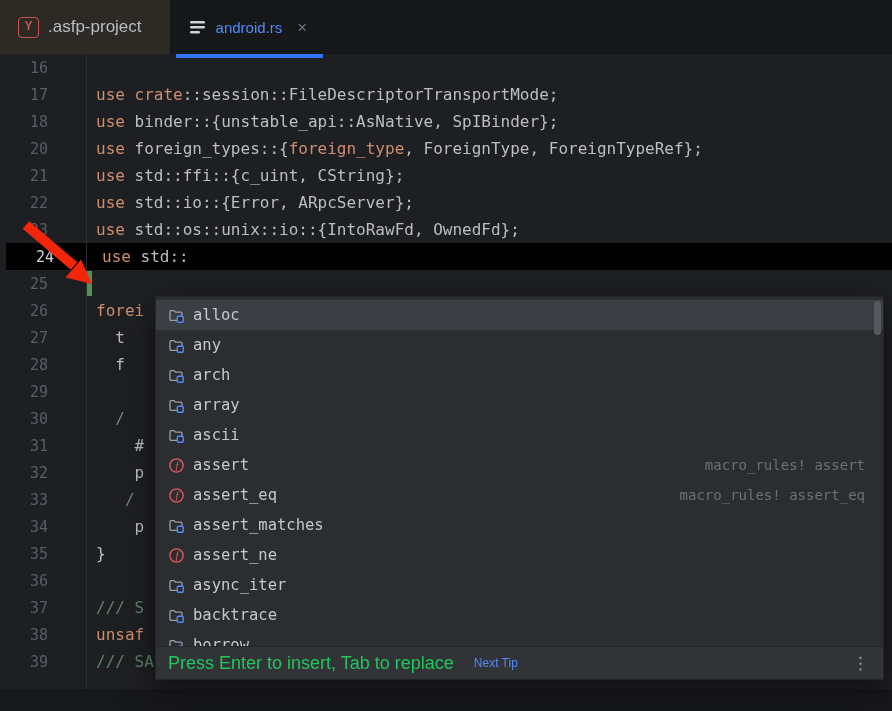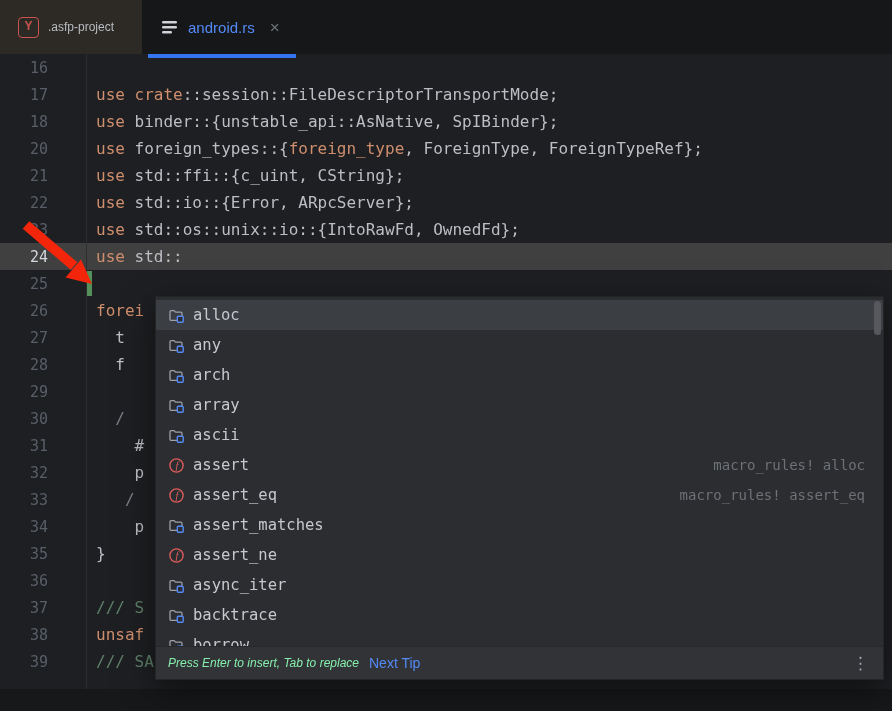--- a/index.html
+++ b/index.html
@@ -6,31 +6,31 @@
   body{width:892px;height:711px;position:relative;overflow:hidden;
        font-family:"Liberation Sans",sans-serif;-webkit-font-smoothing:antialiased;}
 
   
   .tabbar{position:absolute;top:0;left:0;right:0;height:54px;background:#161719;display:flex;z-index:1;}
   .tab{height:100%;display:flex;align-items:center;gap:9px;cursor:default;}
   .tab-project{background:#2d2a26;padding:0 28px 0 18px;}
   .tab-file{position:relative;padding:0 16px 4px 20px;}
   .ybadge{width:19px;height:19px;border:1.6px solid #c75450;border-radius:4px;
           color:#c75450;font:bold 12px/17px "Liberation Sans",sans-serif;text-align:center;flex:none;}
-  .tab-project-label{color:#b8bcc2;font-size:12px;}
+  .tab-project-label{color:#b8bcc2;font-size:17px;}
   .tab-file-label{color:#548af7;font-size:15px;}
   .lines-ic{display:block;flex:none;}
   .close-x{color:#6f737a;font-size:17px;margin-left:6px;line-height:1;}
   .underline{position:absolute;left:6px;right:0;bottom:0;height:4px;background:#3574f0;}
 
   
   .editor{position:absolute;top:54px;left:0;width:892px;height:657px;background:#1e1f22;overflow:hidden;}
   .gutter-sep{position:absolute;top:0;bottom:0;left:86px;width:1px;background:#2c2e31;z-index:1;}
   .row{position:relative;height:27px;display:flex;align-items:center;white-space:pre;}
-  .row.current{background:#404040;}
+  .row.current{background:#000000;margin-left:6px;}
   .ln{width:48px;flex:none;text-align:right;font:15px "DejaVu Sans Mono","Liberation Mono",monospace;color:#595f68;}
   .row.current .ln{color:#d3d6dc;}
   .code{font:16px/27px "DejaVu Sans Mono","Liberation Mono",monospace;padding-left:48px;white-space:pre;color:#bcbec4;}
   .seg{white-space:pre;}
   .seg.kw{color:#cf8e6d;}
   .seg.cm{color:#7a7e85;}
   .seg.doc{color:#5f826b;}
   .seg.squig{text-decoration:underline wavy #4ea157 1.5px;text-underline-offset:4px;}
   .changebar{position:absolute;left:87px;top:217px;width:5px;height:25px;background:#549159;z-index:2;}
 
@@ -38,22 +38,22 @@
   .popup{position:absolute;left:155px;top:296px;width:729px;height:384px;background:#2b2d30;
          border:1px solid #232527;box-sizing:border-box;z-index:5;
          box-shadow:0 10px 30px rgba(0,0,0,.5);display:flex;flex-direction:column;}
   .plist{position:relative;height:351px;overflow:hidden;padding-top:3px;}
   .pitem{height:30px;display:flex;align-items:center;padding:0 18px 0 12px;gap:8px;}
   .pitem.selected{background:#3b3e43;}
   .pitem .lbl{font:15.5px "DejaVu Sans Mono","Liberation Mono",monospace;color:#c6c8ce;}
   .pitem .hint{margin-left:auto;font:14px "DejaVu Sans Mono","Liberation Mono",monospace;color:#6e7176;}
   .pthumb{position:absolute;right:2px;top:4px;width:7px;height:34px;border-radius:4px;background:#56585d;}
   .pfooter{height:32px;background:#313337;border-top:1px solid #26282b;display:flex;align-items:center;padding:0 14px 0 12px;}
-  .pfooter .fhint{color:#86efac;font-size:12px;font-style:italic;}
-  .pfooter .ftip{color:#548af7;font-size:14px;margin-left:10px;}
+  .pfooter .fhint{color:#22c55e;font-size:18px;}
+  .pfooter .ftip{color:#548af7;font-size:12px;margin-left:20px;}
   .pfooter .fmenu{margin-left:auto;color:#9da0a8;font-size:17px;line-height:1;}
 
   
   .arrow-overlay{position:absolute;left:10px;top:210px;z-index:6;pointer-events:none;}
   .bottom-strip{position:absolute;left:0;right:0;top:689px;height:22px;background:#17181a;z-index:3;}
 </style>
 </head>
 <body>
 
 <div class="tabbar">
@@ -140,21 +140,21 @@
           <rect x="9.3" y="9.3" width="5.9" height="5.9" rx="1" fill="#2b2d30" stroke="#548af7" stroke-width="1.4"></rect>
         </svg>
         <span class="lbl">ascii</span>
       </div>
       <div class="pitem">
         <svg width="17" height="17" viewBox="0 0 17 17" style="flex:none">
           <circle cx="8.5" cy="8.5" r="6.6" fill="none" stroke="#db5c5c" stroke-width="1.4"></circle>
           <text x="9" y="12.2" text-anchor="middle" font-size="10.5" font-style="italic" font-family="Liberation Serif,serif" fill="#db5c5c">f</text>
         </svg>
         <span class="lbl">assert</span>
-        <span class="hint">macro_rules! alloc</span>
+        <span class="hint">macro_rules! assert</span>
       </div>
       <div class="pitem">
         <svg width="17" height="17" viewBox="0 0 17 17" style="flex:none">
           <circle cx="8.5" cy="8.5" r="6.6" fill="none" stroke="#db5c5c" stroke-width="1.4"></circle>
           <text x="9" y="12.2" text-anchor="middle" font-size="10.5" font-style="italic" font-family="Liberation Serif,serif" fill="#db5c5c">f</text>
         </svg>
         <span class="lbl">assert_eq</span>
         <span class="hint">macro_rules! assert_eq</span>
       </div>
       <div class="pitem">

